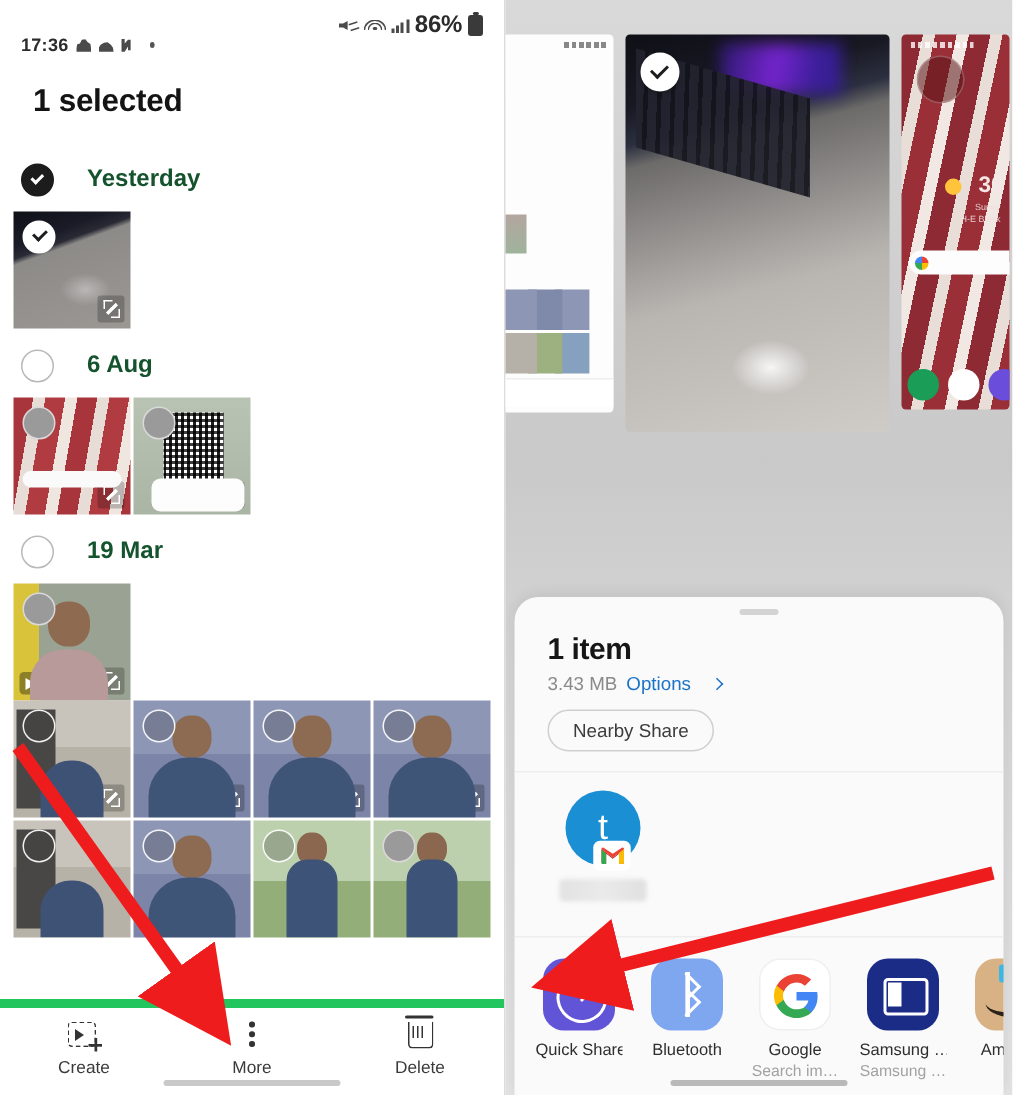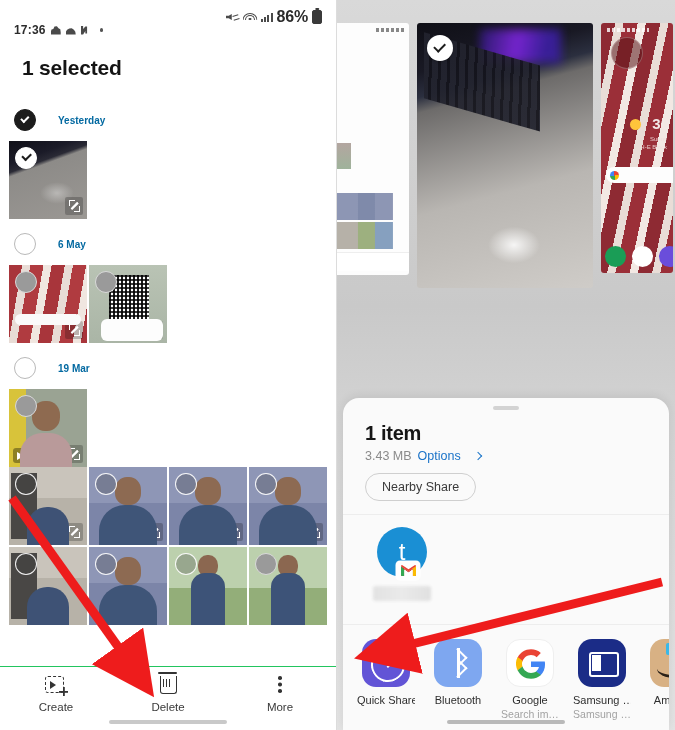--- a/index.html
+++ b/index.html
@@ -67,21 +67,21 @@
   .sec-head{display:flex;align-items:center;gap:22px;padding:14px 0 10px 14px;}
   .sel-circle{
     width:22px;height:22px;border-radius:50%;
     border:1.6px solid #b9b9b9;box-sizing:border-box;flex:0 0 auto;
   }
   .sel-circle.checked{background:#1c1c1c;border-color:#1c1c1c;position:relative;}
   .sel-circle.checked:after{
     content:"";position:absolute;left:6px;top:5.5px;width:6px;height:3.4px;
     border-left:2px solid #fff;border-bottom:2px solid #fff;transform:rotate(-45deg);
   }
-  .sec-date{font-size:10px;font-weight:700;color:#0369a1;}
+  .sec-date{font-size:16px;font-weight:700;color:#14532d;}
 
   .thumbs{display:flex;gap:2px;padding:0 0 0 9px;}
   .thumbs.four{gap:2px;}
   .th{
     position:relative;width:78px;height:78px;overflow:hidden;flex:0 0 auto;
     background:#d8d8d8;
   }
   .th .pick{
     position:absolute;left:6px;top:6px;width:22px;height:22px;border-radius:50%;
     border:1.6px solid rgba(255,255,255,.92);box-sizing:border-box;background:rgba(60,60,60,.28);
@@ -142,21 +142,21 @@
       width:52px;height:34px;border-radius:22px 22px 0 0;background:#b99a9a;}
   .art-grass{background:linear-gradient(#bcd0ad 0 52%,#93ae79 52% 100%);}
   .art-grass:before{content:"";position:absolute;left:50%;top:8px;transform:translateX(-50%);
       width:20px;height:22px;border-radius:46%;background:#8b6750;}
   .art-grass:after{content:"";position:absolute;left:50%;top:26px;transform:translateX(-50%);
       width:34px;height:52px;border-radius:14px 14px 0 0;background:#3d5378;}
 
   
   .toolbar{
     position:absolute;left:0;right:0;bottom:0;height:64px;background:#fff;
-    border-top:1px solid #22c55e;display:flex;align-items:flex-start;padding-top:7px;box-sizing:border-box;
+    border-top:6px solid #22c55e;display:flex;align-items:flex-start;padding-top:7px;box-sizing:border-box;
   }
   .tb-item{flex:1;display:flex;flex-direction:column;align-items:center;gap:5px;}
   .tb-ico{width:22px;height:22px;position:relative;}
   .tb-label{font-size:11.5px;color:#3a3a3a;}
   
   .ic-create{border:1.7px dashed #333;border-radius:3px;width:17px;height:15px;margin-top:2px;position:relative;}
   .ic-create:before{content:"";position:absolute;left:4px;top:3.5px;width:0;height:0;
      border-left:6px solid #333;border-top:4px solid transparent;border-bottom:4px solid transparent;}
   .ic-create:after{content:"";position:absolute;right:-5px;bottom:-4px;width:9px;height:9px;
      background:
@@ -348,21 +348,21 @@
           <div class="pick on"></div>
           <div class="expand">
               <i></i>
               <u></u>
             </div>
         </div>
       </div>
 
       <div class="sec-head">
         <div class="sel-circle"></div>
-        <div class="sec-date">6 May</div>
+        <div class="sec-date">6 Aug</div>
       </div>
       <div class="thumbs">
         <div class="th art-wall">
           <div class="pick solid"></div>
           <div class="expand">
               <i></i>
               <u></u>
             </div>
         </div>
         <div class="th art-qr">
@@ -440,29 +440,29 @@
 
     <div class="toolbar">
       <div class="tb-item">
         <div class="tb-ico">
             <div class="ic-create"></div>
           </div>
         <div class="tb-label">Create</div>
       </div>
       <div class="tb-item">
         <div class="tb-ico">
-            <div class="ic-del"></div>
-          </div>
-        <div class="tb-label">Delete</div>
+            <div class="ic-more"></div>
+          </div>
+        <div class="tb-label">More</div>
       </div>
       <div class="tb-item">
         <div class="tb-ico">
-            <div class="ic-more"></div>
-          </div>
-        <div class="tb-label">More</div>
+            <div class="ic-del"></div>
+          </div>
+        <div class="tb-label">Delete</div>
       </div>
     </div>
     <div class="homebar"></div>
   </div>
 
   <div class="sharepane">
 
     <div class="carousel">
       <div class="card side-l shot-gallery">
         <div class="mini-status"></div>

